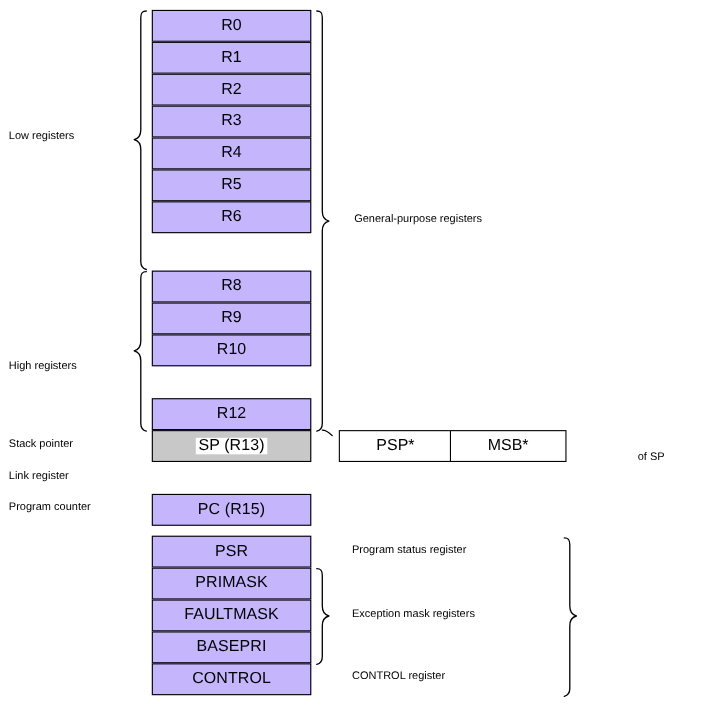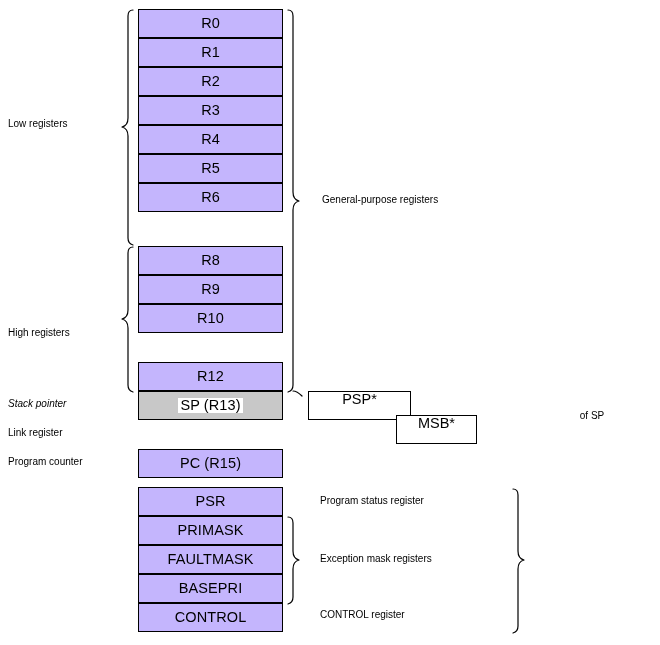--- a/index.html
+++ b/index.html
@@ -48,21 +48,21 @@
   }
 
   
   .side-box {
     position: absolute;
     box-sizing: border-box;
     border: 1px solid #000000;
     background: #ffffff;
     height: 29px;
     display: flex;
-    align-items: flex-start;
+    align-items: center;
     justify-content: center;
     font-size: 14.5px;
     line-height: 1;
   }
 
   
   .txt {
     position: absolute;
     font-size: 10px;
     line-height: 1.25;
@@ -148,27 +148,27 @@
   <div class="reg-box" style="top:574px">
       <span class="cell-label">BASEPRI</span>
     </div>
   <div class="reg-box" style="top:603px">
       <span class="cell-label">CONTROL</span>
     </div>
 
   <div class="side-box" style="left:308px; top:391px; width:103px;">
       <span>PSP*</span>
     </div>
-  <div class="side-box" style="left:396px; top:391px; width:81px;margin-top:24px;">
+  <div class="side-box" style="left:409px; top:391px; width:106px;">
       <span>MSB*</span>
     </div>
 
   <div class="txt" style="left:8px; top:118px;">Low registers</div>
   <div class="txt" style="left:8px; top:327px;">High registers</div>
-  <div class="txt" style="left:8px; top:398px;font-style:italic;">Stack pointer</div>
+  <div class="txt" style="left:8px; top:398px;">Stack pointer</div>
   <div class="txt" style="left:8px; top:427px;">Link register</div>
   <div class="txt" style="left:8px; top:456px;">Program counter</div>
 
   <div class="txt" style="left:322px; top:194px;">General-purpose registers</div>
 
   <div class="txt center-al" style="left:528px; top:410px; width:128px;">of SP</div>
 
   <div class="txt" style="left:320px; top:495px;">Program status register</div>
   <div class="txt" style="left:320px; top:553px;">Exception mask registers</div>
   <div class="txt" style="left:320px; top:609px;">CONTROL register</div>

